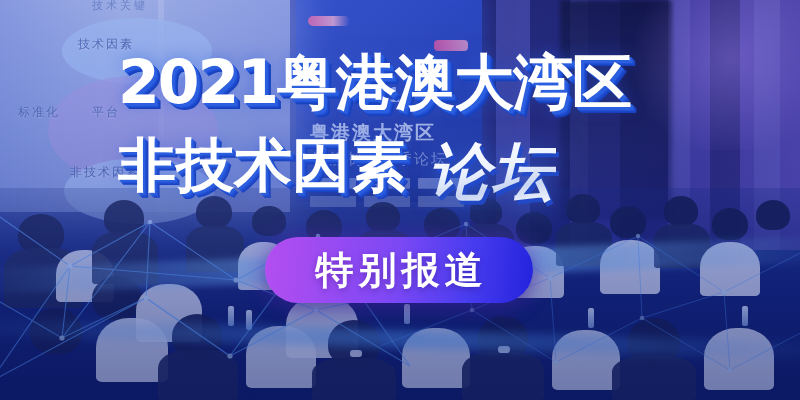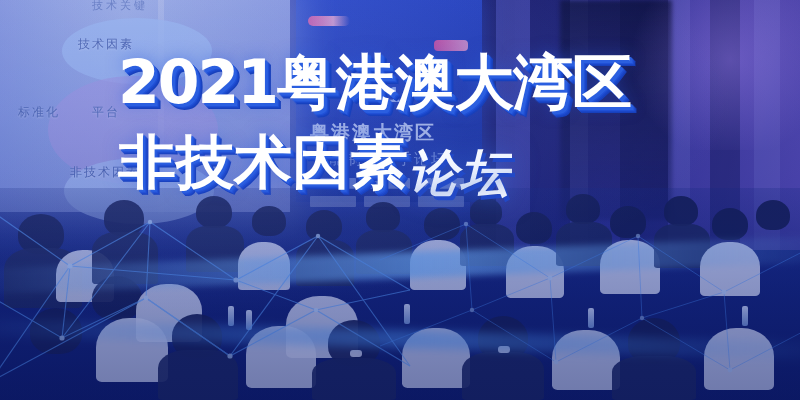--- a/index.html
+++ b/index.html
@@ -150,23 +150,23 @@
     position:absolute;left:118px;top:133px;
     font-size:58px;font-weight:bold;line-height:1;
     color:#ffffff;white-space:nowrap;letter-spacing:0px;
     text-shadow:
        2px 2px 0 #2b5fe0, 3px 3px 0 #2553d8, 4px 4px 0 #1f4acc,
        5px 5px 0 #1a42c0, 0 0 16px rgba(40,90,220,.5);
   }
   .line2 .script{
     font-family:"DejaVu Serif","Liberation Serif",serif;
     font-style:italic;font-weight:bold;
-    font-size:50px;
+    font-size:62px;
     letter-spacing:2px;
-    margin-left:0;
+    margin-left:20px;
     position:relative;top:8px;
     background:linear-gradient(170deg,#ffffff 0%,#eef3ff 45%,#c9d6f2 70%,#ffffff 100%);
     -webkit-background-clip:text;background-clip:text;color:transparent;
     text-shadow:none;
     filter:drop-shadow(3px 4px 0 rgba(34,74,200,.95)) drop-shadow(0 0 12px rgba(60,110,230,.5));
   }
 
   
   .badge{
     position:absolute;left:265px;top:237px;
@@ -347,14 +347,17 @@
 
   <div class="title-wrap">
     <div class="line1">
       <span class="num">2021</span><span>粤港澳大湾区</span>
     </div>
     <div class="line2">
       <span>非技术因素</span><span class="script">论坛</span>
     </div>
   </div>
 
+  <div class="badge">
+    <span class="badge-text">特别报道</span>
+  </div>
 
 </div>
 
 </body></html>

